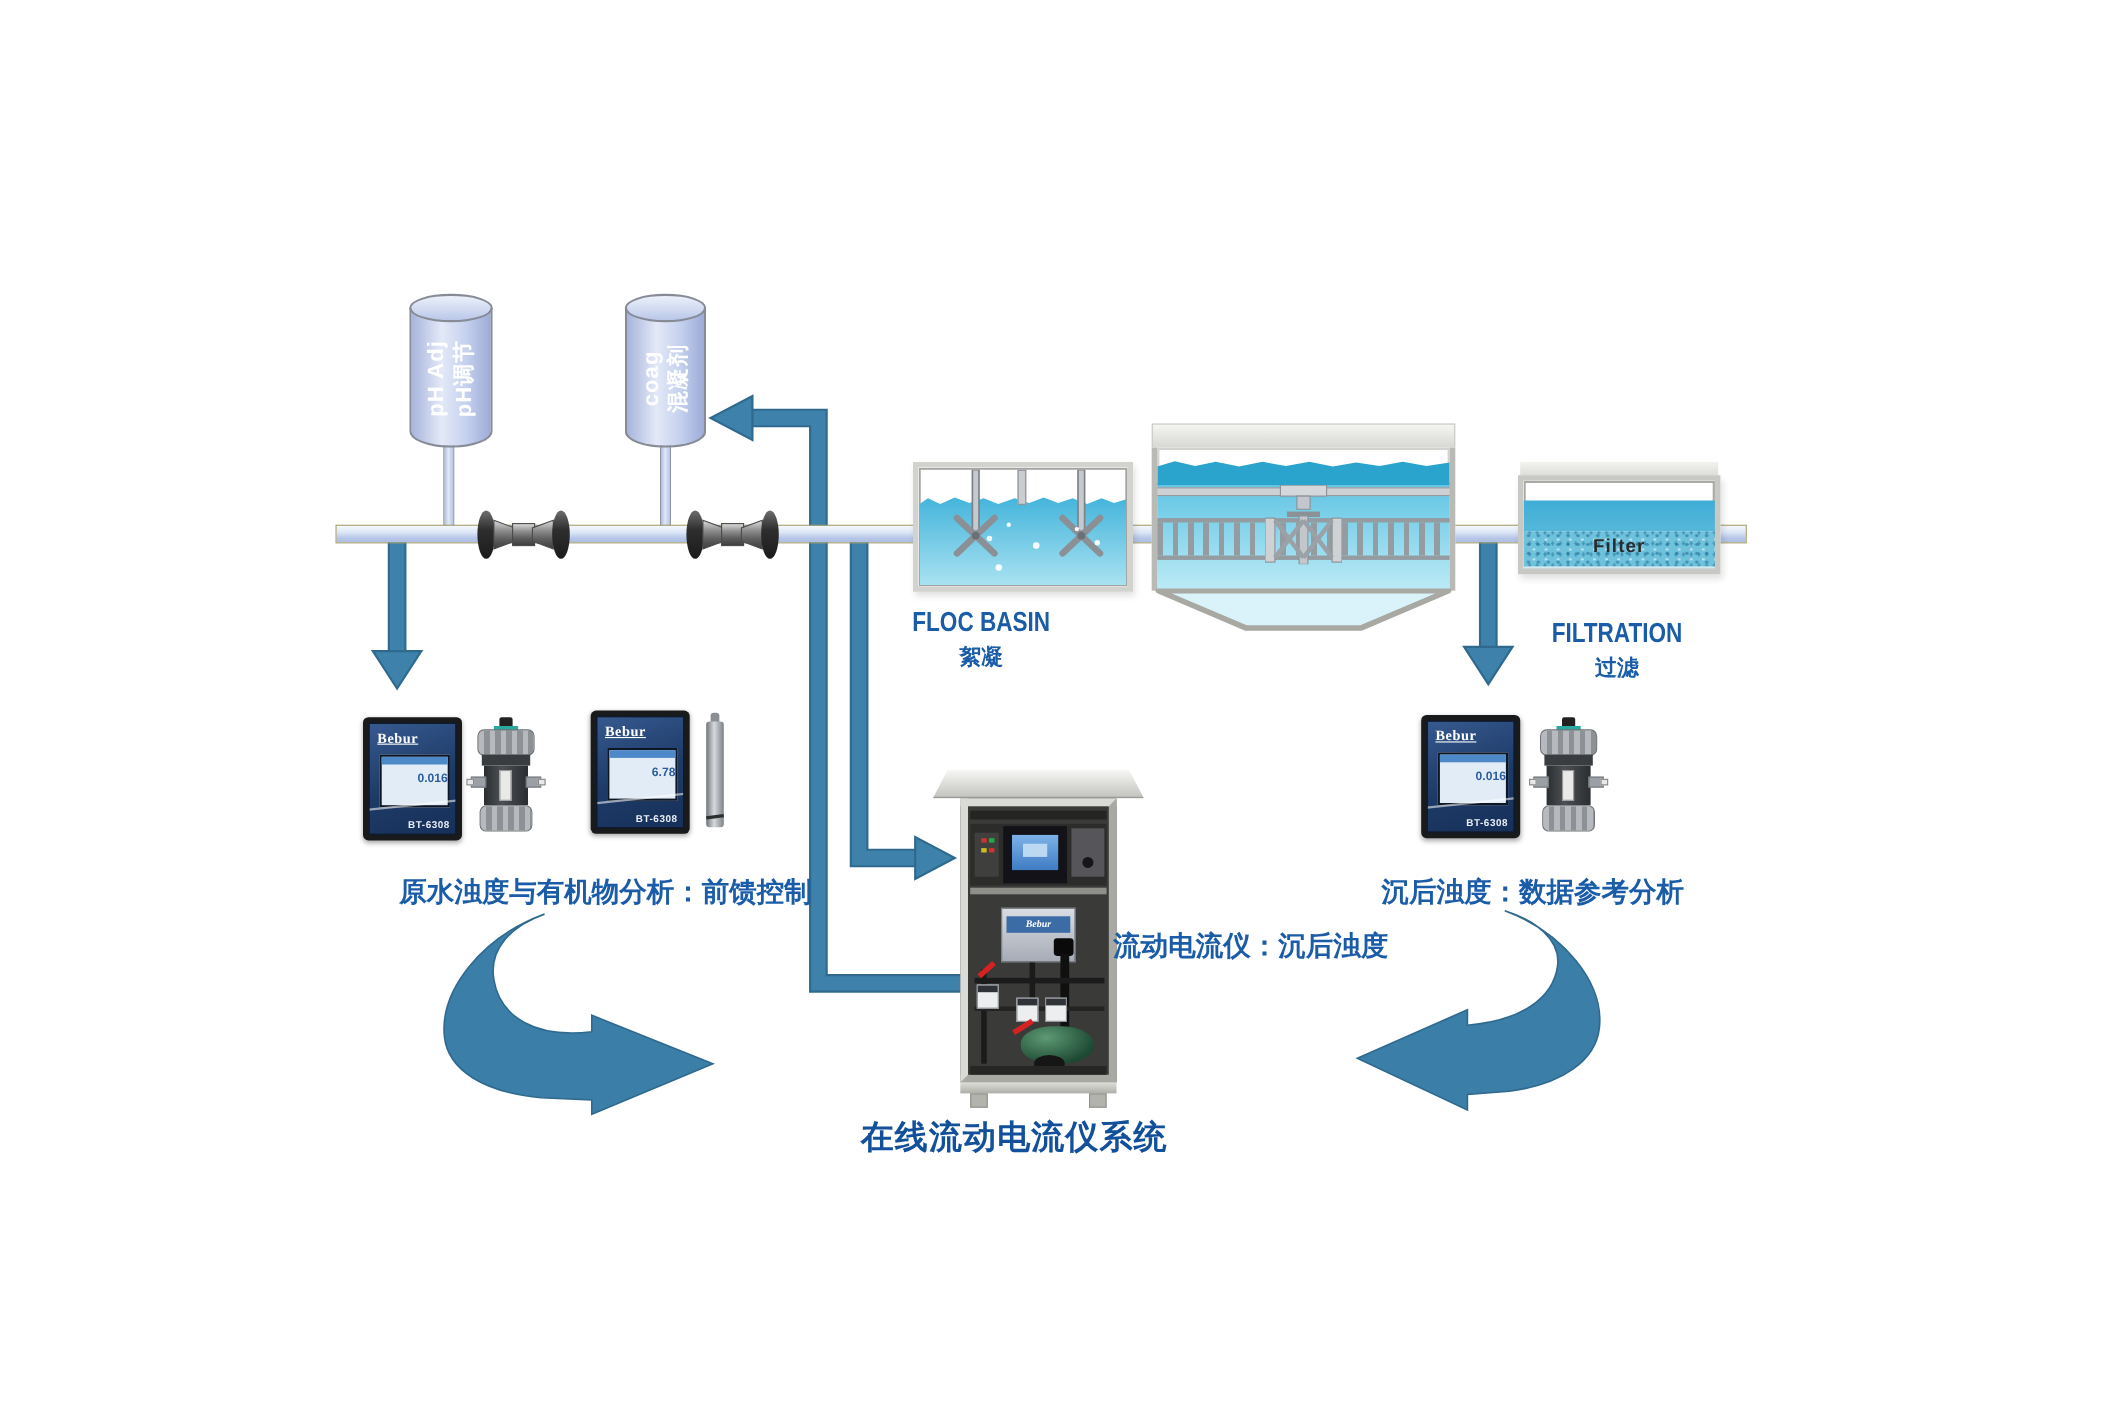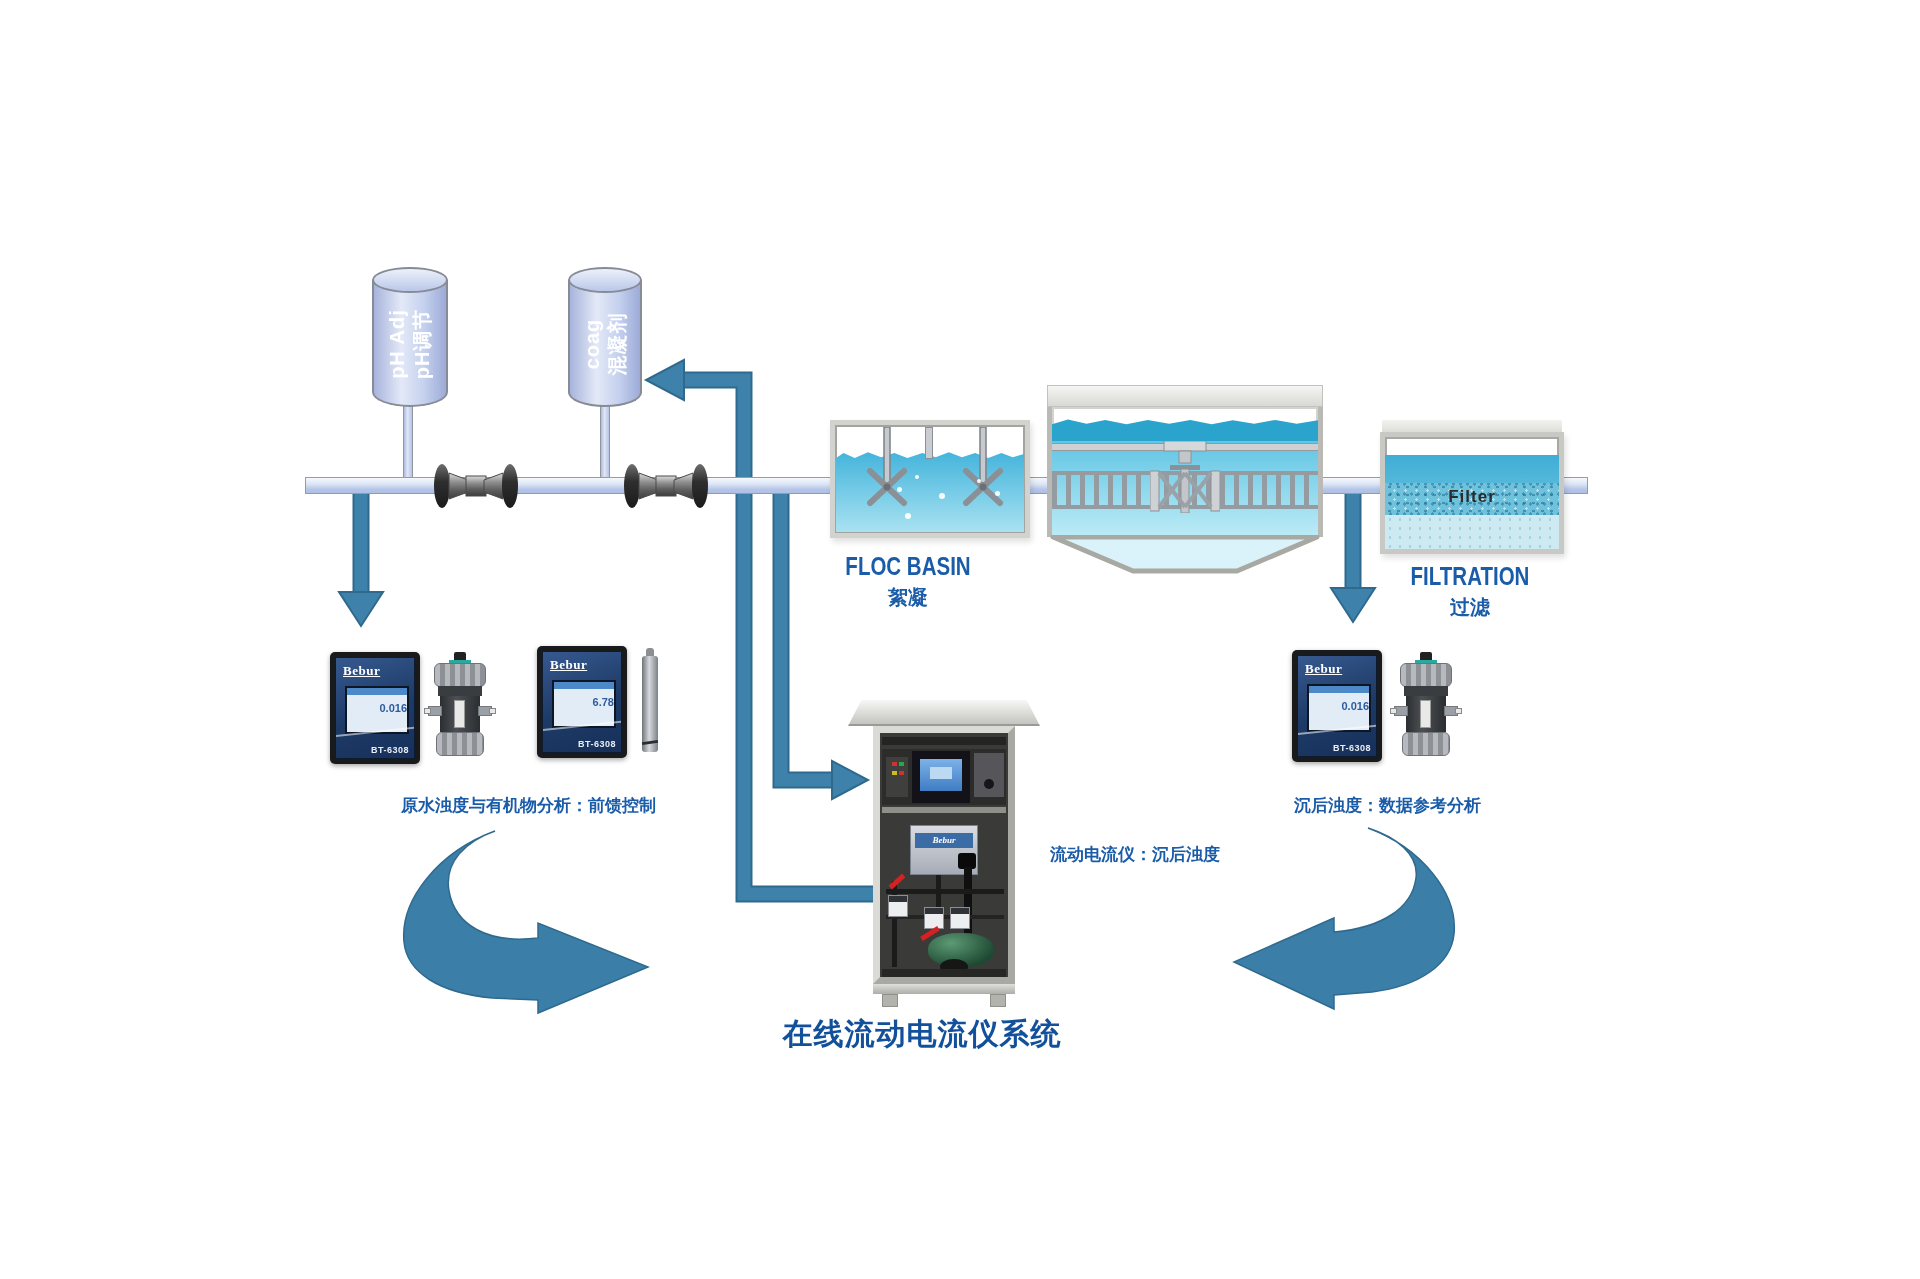--- a/index.html
+++ b/index.html
@@ -50,38 +50,38 @@
   .sed-rail{position:absolute;left:0;right:0;top:36px;height:6px;background:#ced1d3;
             border-top:1px solid #95999c;border-bottom:1px solid #95999c;}
   .sed-ladder{position:absolute;left:0;right:0;top:64px;height:38px;box-sizing:border-box;
             background:repeating-linear-gradient(90deg,#949ba1 0 5px,rgba(0,0,0,0) 5px 14px);
             border-top:4px solid #949ba1;border-bottom:4px solid #949ba1;}
   .sed-mech{position:absolute;left:98px;top:34px;width:70px;height:72px;}
   .sed-funnel{position:absolute;left:0;top:150px;width:276px;height:40px;}
 
   .filt{position:absolute;left:1380px;top:420px;width:184px;height:130px;z-index:4;}
   .filt-cap{position:absolute;left:2px;top:0;width:180px;height:13px;background:linear-gradient(#f2f2ef,#dcdcd7);}
-  .filt-main{position:absolute;left:0;top:12px;width:184px;height:122px;box-sizing:border-box;background:#fff;
+  .filt-main{position:absolute;left:0;top:12px;width:184px;height:90px;box-sizing:border-box;background:#fff;
              border:5px solid #c8c8c4;box-shadow:inset 0 0 0 2px #a8a8a4,2px 4px 6px rgba(0,0,0,.12);overflow:hidden;}
   .f-blue{position:absolute;left:0;right:0;top:18px;height:28px;background:linear-gradient(#3fadd5,#55b8da);}
   .f-media{position:absolute;left:0;right:0;top:46px;height:32px;background-color:#6fc2dc;
            background-image:radial-gradient(rgba(25,105,145,.55) 1.6px,transparent 1.7px),
                             radial-gradient(rgba(255,255,255,.55) 1.4px,transparent 1.5px),
                             radial-gradient(rgba(15,85,125,.4) 1.3px,transparent 1.4px);
            background-size:9px 8px,11px 9px,7px 10px;background-position:0 0,4px 3px,2px 6px;}
   .f-bottom{position:absolute;left:0;right:0;top:78px;bottom:0;background-color:#cdeaf3;
            background-image:radial-gradient(rgba(120,180,205,.5) 1.2px,transparent 1.3px);background-size:10px 9px;}
   .f-label{position:absolute;left:0;right:0;top:50px;text-align:center;color:#2b2b2b;
            font-weight:bold;font-size:17px;letter-spacing:1px;}
 
   
   .ulabel{position:absolute;z-index:7;text-align:center;color:#1a5ca8;}
   .ulabel-en{font-weight:bold;font-size:25px;transform:scaleX(.82);letter-spacing:0;}
   .ulabel-cn{font-weight:bold;font-size:20px;margin-top:3px;}
-  .ann{position:absolute;z-index:7;color:#1a5ca8;font-weight:bold;font-size:17px;white-space:nowrap;margin-left:38px;}
+  .ann{position:absolute;z-index:7;color:#1a5ca8;font-weight:bold;font-size:25px;white-space:nowrap;}
   .main-title{position:absolute;left:622px;top:1014px;width:600px;z-index:7;text-align:center;
               color:#12509b;font-weight:bold;font-size:30px;letter-spacing:1px;}
 
   
   .analyzer{position:absolute;width:90px;height:112px;background:#191a1c;border-radius:5px;
             box-shadow:0 2px 5px rgba(0,0,0,.35);padding:5px;box-sizing:border-box;z-index:5;}
   .a-inner{position:relative;width:100%;height:100%;overflow:hidden;border:1px solid #0e1a2e;box-sizing:border-box;
            background:linear-gradient(160deg,#36598f,#1d3a66 55%,#16305a);}
   .a-brand{color:#fff;font-family:"Liberation Serif","DejaVu Serif",serif;font-weight:bold;font-size:13px;
            text-decoration:underline;margin:5px 0 0 7px;letter-spacing:.5px;}
@@ -307,21 +307,21 @@
   <div class="filt">
     <div class="filt-cap"></div>
     <div class="filt-main">
       <div class="f-blue"></div>
       <div class="f-media"></div>
       <div class="f-bottom"></div>
       <div class="f-label">Filter</div>
     </div>
   </div>
 
-  <div class="ulabel" style="left:772px;top:552px;width:240px;margin-left:16px;">
+  <div class="ulabel" style="left:772px;top:552px;width:240px;">
     <div class="ulabel-en">FLOC BASIN</div>
     <div class="ulabel-cn">絮凝</div>
   </div>
   <div class="ulabel" style="left:1350px;top:562px;width:240px;">
     <div class="ulabel-en">FILTRATION</div>
     <div class="ulabel-cn">过滤</div>
   </div>
 
   <div class="analyzer" style="left:330px;top:652px;">
     <div class="a-inner">

